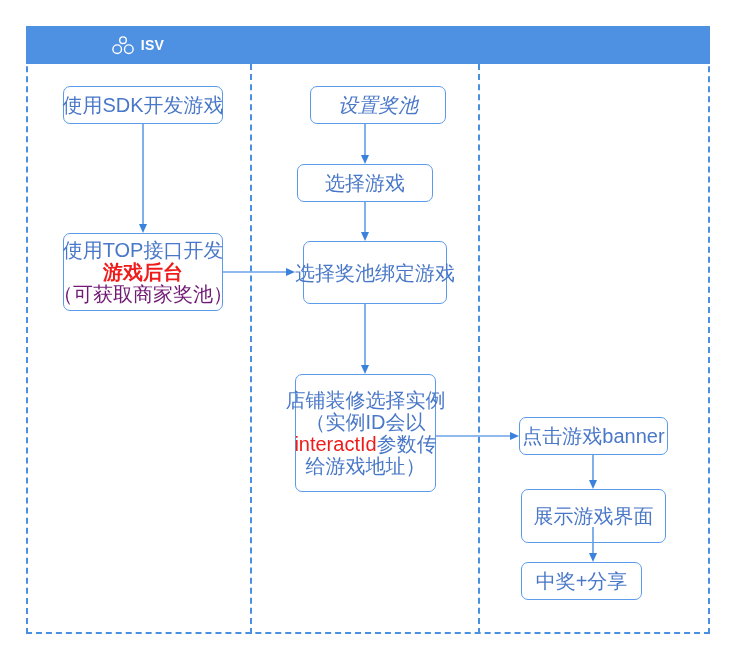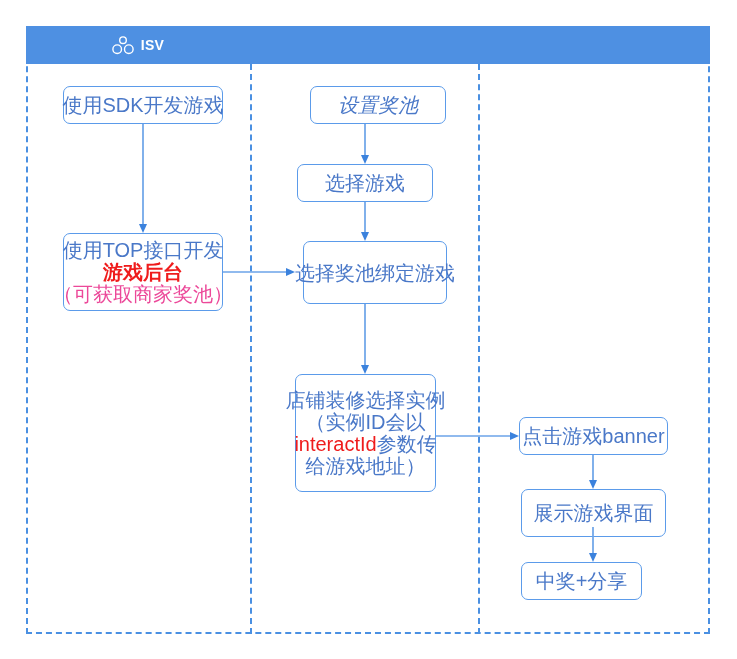--- a/index.html
+++ b/index.html
@@ -80,32 +80,32 @@
     line-height: 22px;
     display: flex;
     flex-direction: column;
     align-items: center;
     justify-content: center;
     text-align: center;
     white-space: nowrap;
   }
   .node .ln { display: block; }
   .ln.red  { color: #ef1c1c; font-weight: bold; }
-  .ln.gray { color: #ec4899; }
+  .ln.gray { color: #701a75; }
   .tk-red  { color: #ef1c1c; }
 
   
   #n-sdk        { left: 63px;  top: 86px;  width: 160px; height: 38px; }
   #n-top        { left: 63px;  top: 233px; width: 160px; height: 78px; }
   #n-pool       { left: 310px; top: 86px;  width: 136px; height: 38px; font-style: italic; }
   #n-game       { left: 297px; top: 164px; width: 136px; height: 38px; }
   #n-bind       { left: 295px; top: 241px; width: 144px; height: 63px; margin-left: 8px; }
   #n-deco       { left: 295px; top: 374px; width: 141px; height: 118px; }
   #n-banner     { left: 519px; top: 417px; width: 149px; height: 38px; }
-  #n-ui         { left: 521px; top: 489px; width: 145px; height: 48px; }
+  #n-ui         { left: 521px; top: 489px; width: 145px; height: 54px; }
   #n-win        { left: 521px; top: 562px; width: 121px; height: 38px; }
 
   
   .conn { position: absolute; }
   .conn line, .conn path { stroke: #6ba3e8; stroke-width: 1.7px; fill: none; }
   .conn polygon { fill: #3b82dd; }
 </style>
 </head>
 <body>
 

